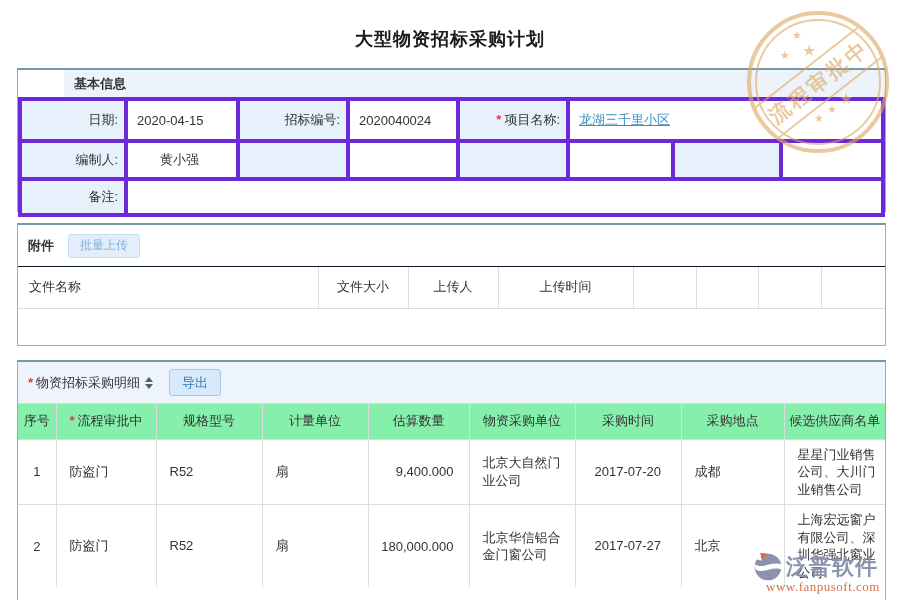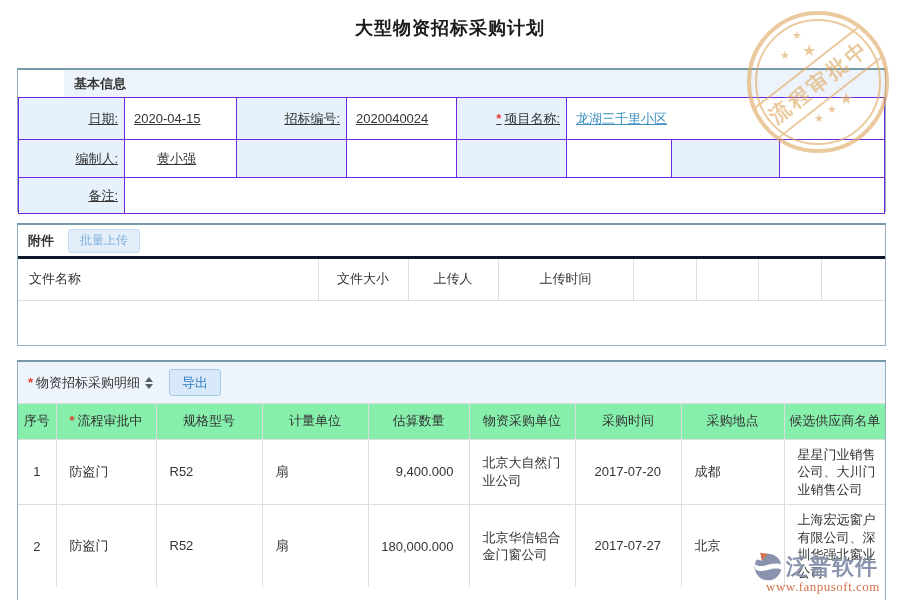--- a/index.html
+++ b/index.html
@@ -3,38 +3,38 @@
 <meta charset="utf-8">
 <style>
   * { margin:0; padding:0; box-sizing:border-box; }
   html,body { width:900px; height:600px; }
   body {
     position:relative; width:900px; height:600px; overflow:hidden;
     background:#ffffff; font-family:"Liberation Sans","DejaVu Sans",sans-serif;
     color:#333; font-size:13px;
   }
   
-  .page-title { padding-top:16px; text-align:center; font-size:18px; font-weight:bold; color:#1b1b1b; letter-spacing:1px; }
+  .page-title { padding-top:27px; text-align:center; font-size:18px; font-weight:bold; color:#1b1b1b; letter-spacing:1px; }
 
   
   .panel { position:absolute; left:17px; width:869px; background:#fff;
            border:1px solid #92afc0; border-top:2px solid #7699a9; }
   .panel-basic   { top:68px;  height:144px; }
   .panel-attach  { top:223px; height:123px; }
   .panel-detail  { top:360px; height:240px; border-bottom:none; }
   .panel-head { display:flex; align-items:center; background:#edf3fa; padding:0 10px; font-size:13px; }
   .panel-basic  .panel-head { height:27px;margin-left:46px; }
-  .panel-attach .panel-head { height:34px; border-bottom:3px solid #0f172a; }
+  .panel-attach .panel-head { height:42px; border-bottom:1px solid #0f172a; }
   .panel-detail .panel-head { height:42px; background:#eef4fb; border-bottom:1px solid #dcdcdc; }
   .panel-head .sec-title { font-weight:bold; color:#333; }
   .req { color:#e23b2e; margin-right:3px; font-weight:bold; }
 
   
   table { border-collapse:collapse; table-layout:fixed; width:867px; }
-  .basic-table td { border:1px solid #6d28d9; font-size:13px; overflow:hidden; white-space:nowrap;text-decoration:underline; }
+  .basic-table td { border:4px solid #6d28d9; font-size:13px; overflow:hidden; white-space:nowrap; }
   .basic-table .lbl { background:#e7f1fb; text-align:right; padding-right:6px; color:#333; }
   .basic-table .val { background:#fff; text-align:left; padding-left:9px; }
   .basic-table tr.r1 td { height:42px; }
   .basic-table tr.r2 td { height:38px;padding-left:32px; }
   .basic-table tr.r3 td { height:36px; }
   a.cell-link { color:#3e8fc0; text-decoration:underline; cursor:pointer; }
 
   
   .btn { display:inline-flex; align-items:center; justify-content:center; cursor:pointer;
          border-radius:3px; font-size:12px; }

